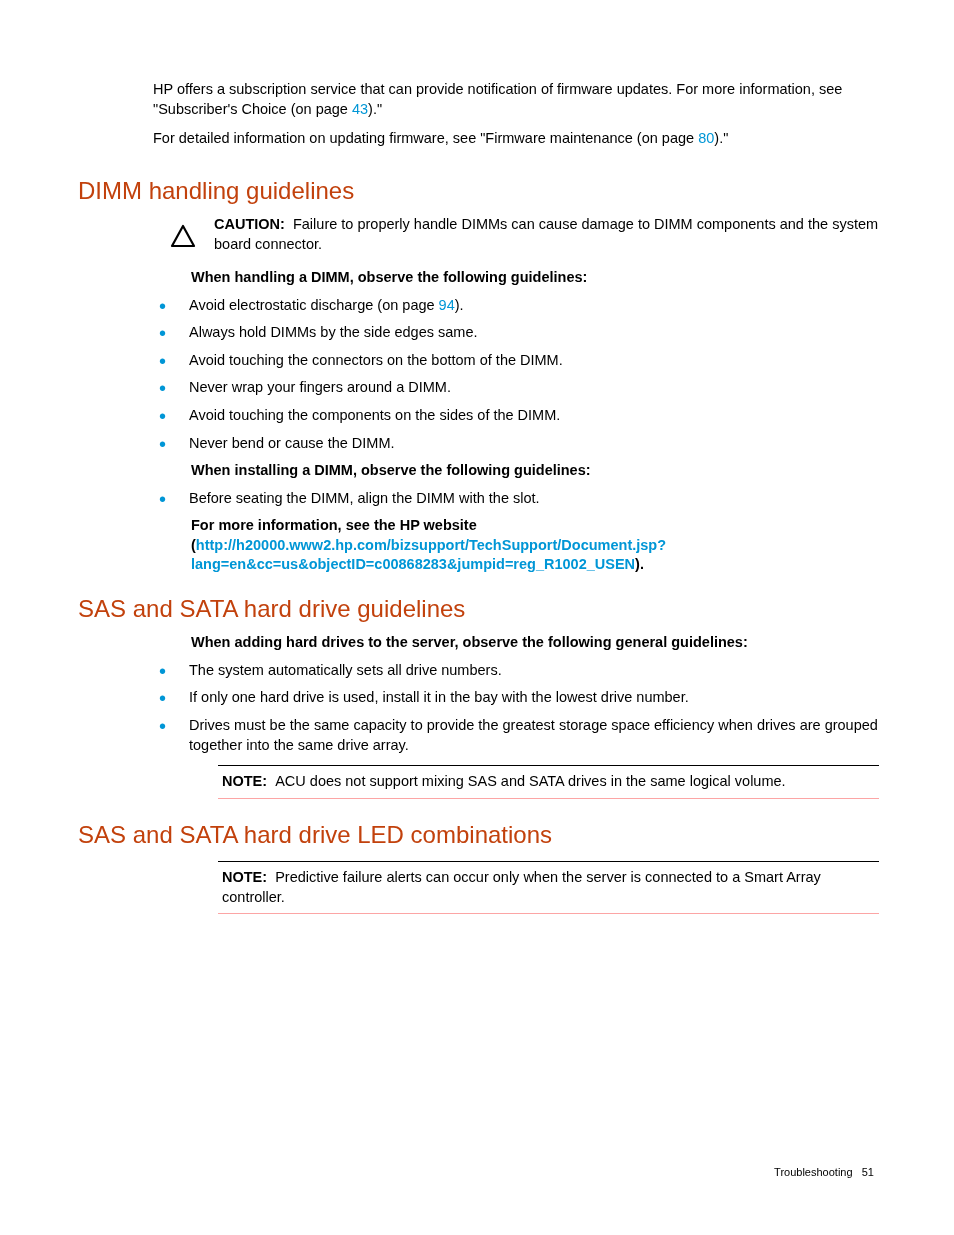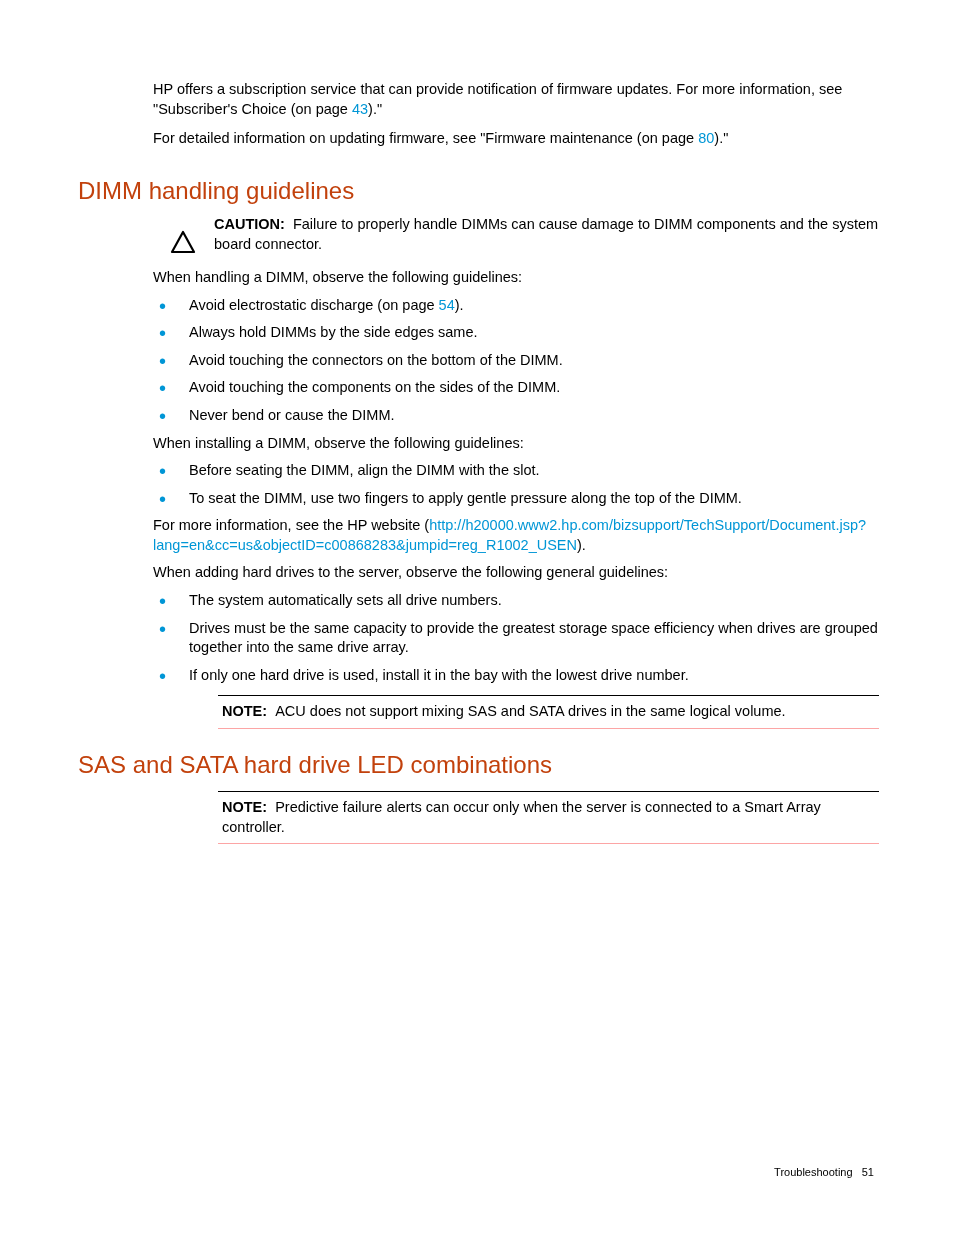--- a/index.html
+++ b/index.html
@@ -25,34 +25,35 @@
     font-family: "Trebuchet MS", "Lucida Grande", sans-serif;
     font-weight: normal;
     font-size: 24px;
     color: #c2410c;
     margin: 18px 0 8px 0;
   }
   .callout {
     margin-left: 92px;
     margin-bottom: 14px;
     display: flex;
-    align-items: flex-end;
+    align-items: center;
     gap: 18px;
   }
   .callout-text { flex: 1; }
   .note-box {
     margin-left: 140px;
     border-top: 1px solid #000;
     border-bottom: 1px solid #fca5a5;
     padding: 6px 4px;
     margin-top: 10px;
     margin-bottom: 20px;
   }
   .body-para {
-    margin: 8px 0 8px 75px;
+    margin: 8px 0 8px 113px;
+    font-weight: bold;
   }
   ul.bullets {
     list-style: none;
     padding: 0;
     margin: 4px 0 8px 75px;
   }
   ul.bullets li {
     position: relative;
     padding-left: 36px;
     margin: 8px 0;
@@ -102,46 +103,47 @@
     </svg>
     <div class="callout-text">
       <span class="bold-label">CAUTION:</span>&nbsp;&nbsp;<span>Failure to properly handle DIMMs can cause damage to DIMM components and the system board connector.</span>
     </div>
   </div>
 
   <p class="body-para">When handling a DIMM, observe the following guidelines:</p>
 
   <ul class="bullets">
     <li>
-      <span>Avoid electrostatic discharge (on page </span><span class="link">54</span><span>).</span>
+      <span>Avoid electrostatic discharge (on page </span><span class="link">94</span><span>).</span>
     </li>
     <li>Always hold DIMMs by the side edges same.</li>
     <li>Avoid touching the connectors on the bottom of the DIMM.</li>
+    <li>Never wrap your fingers around a DIMM.</li>
     <li>Avoid touching the components on the sides of the DIMM.</li>
     <li>Never bend or cause the DIMM.</li>
   </ul>
 
   <p class="body-para">When installing a DIMM, observe the following guidelines:</p>
 
   <ul class="bullets">
     <li>Before seating the DIMM, align the DIMM with the slot.</li>
-    <li>To seat the DIMM, use two fingers to apply gentle pressure along the top of the DIMM.</li>
   </ul>
 
   <p class="body-para">
     <span>For more information, see the HP website (</span><span class="link">http://h20000.www2.hp.com/bizsupport/TechSupport/Document.jsp?lang=en&amp;cc=us&amp;objectID=c00868283&amp;jumpid=reg_R1002_USEN</span><span>).</span>
   </p>
 
+  <h2 class="section-heading">SAS and SATA hard drive guidelines</h2>
 
   <p class="body-para">When adding hard drives to the server, observe the following general guidelines:</p>
 
   <ul class="bullets">
     <li>The system automatically sets all drive numbers.</li>
+    <li>If only one hard drive is used, install it in the bay with the lowest drive number.</li>
     <li>Drives must be the same capacity to provide the greatest storage space efficiency when drives are grouped together into the same drive array.</li>
-    <li>If only one hard drive is used, install it in the bay with the lowest drive number.</li>
   </ul>
 
   <div class="note-box">
     <span class="bold-label">NOTE:</span>&nbsp;&nbsp;<span>ACU does not support mixing SAS and SATA drives in the same logical volume.</span>
   </div>
 
   <h2 class="section-heading">SAS and SATA hard drive LED combinations</h2>
 
   <div class="note-box">
     <span class="bold-label">NOTE:</span>&nbsp;&nbsp;<span>Predictive failure alerts can occur only when the server is connected to a Smart Array controller.</span>

